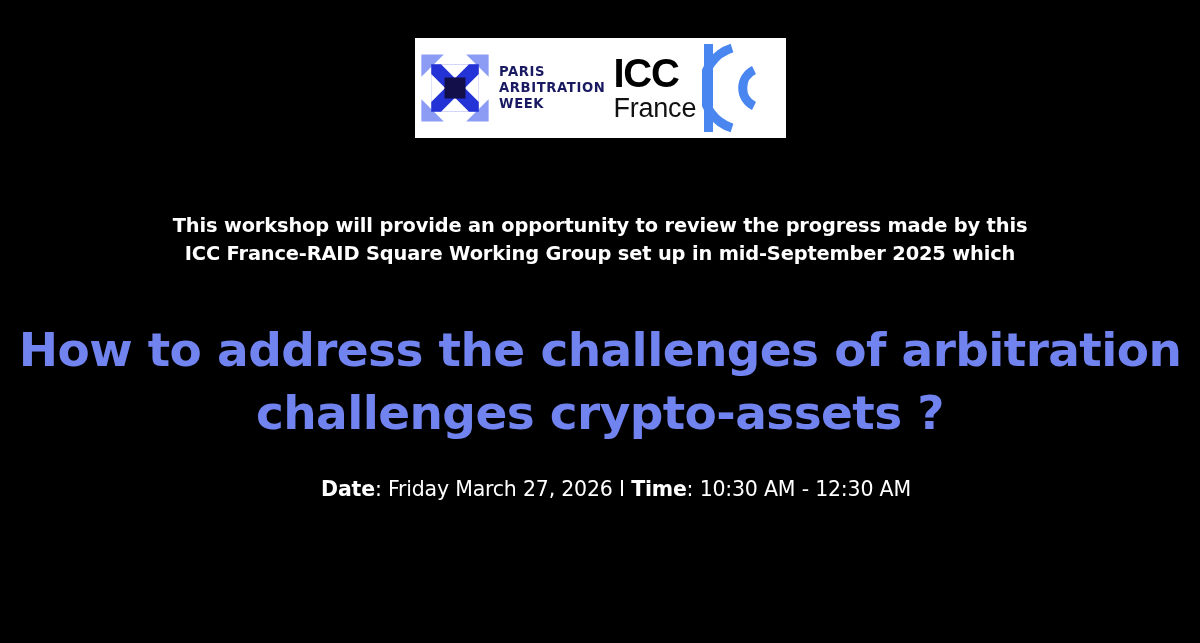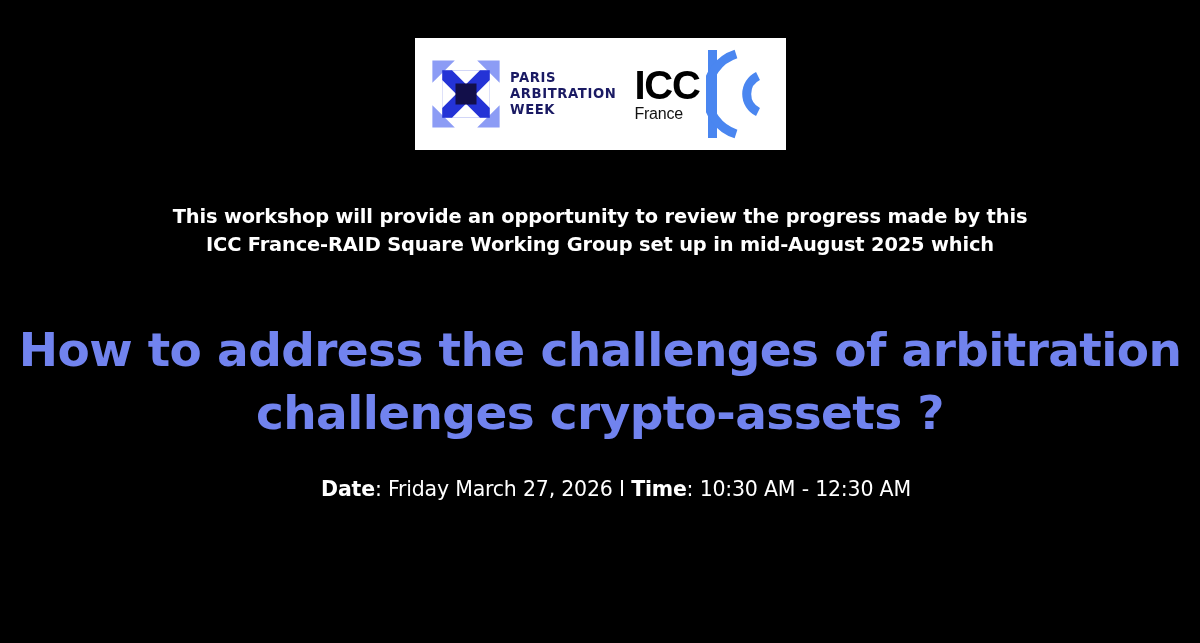--- a/index.html
+++ b/index.html
@@ -14,27 +14,27 @@
     font-family: "Liberation Sans", sans-serif;
     position: relative;
   }
 
   
   .logo-band {
     position: absolute;
     left: 415px;
     top: 38px;
     width: 371px;
-    height: 112px;
+    height: 100px;
     background: #ffffff;
     display: flex;
     align-items: center;
     justify-content: flex-start;
     box-sizing: border-box;
-    padding-left: 16px;
+    padding-left: 5px;
   }
   .paw-logo {
     display: flex;
     align-items: center;
     gap: 9px;
   }
   .paw-mark {
     width: 70px;
     height: 70px;
     flex: 0 0 70px;
@@ -47,58 +47,58 @@
     font-size: 13.2px;
     line-height: 1.22;
     letter-spacing: 0.6px;
     text-align: left;
     white-space: nowrap;
   }
 
   .icc-logo {
     display: flex;
     align-items: center;
-    margin-left: 18px;
+    margin-left: 8px;
     gap: 2px;
   }
   .icc-words {
     text-align: left;
     line-height: 1;
   }
   .icc-top {
     font-family: "Liberation Sans", sans-serif;
     color: #000000;
     font-weight: bold;
     font-size: 40px;
     letter-spacing: -1.2px;
     line-height: 0.95;
     display: block;
   }
   .icc-sub {
     font-family: "Liberation Sans", sans-serif;
     color: #111111;
     font-weight: normal;
-    font-size: 16px;
+    font-size: 27px;
     letter-spacing: -0.2px;
     line-height: 1.05;
     display: block;
     margin-top: 2px;
   }
   .icc-mark {
     width: 62px;
     height: 92px;
     display: block;
     margin-left: 4px;
   }
 
   
   .intro {
     position: absolute;
     left: 0;
-    top: 203px;
+    top: 212px;
     width: 1200px;
     text-align: center;
     color: #ffffff;
     font-family: "DejaVu Sans", sans-serif;
     font-weight: bold;
     font-size: 19.4px;
     line-height: 1.42;
     letter-spacing: -0.15px;
   }
   .intro-line { display: block; }
@@ -174,21 +174,21 @@
       <rect x="2" y="2" width="9" height="88" fill="#4a86f0"></rect>
       <path d="M 30 6 A 42 42 0 0 0 30 86" fill="none" stroke="#4a86f0" stroke-width="9"></path>
       <path d="M 52 28 A 20 20 0 0 0 52 64" fill="none" stroke="#4a86f0" stroke-width="9"></path>
     </svg>
   </div>
 
 </div>
 
 <div class="intro">
   <span class="intro-line">This workshop will provide an opportunity to review the progress made by this</span>
-  <span class="intro-line">ICC France-RAID Square Working Group set up in mid-August 2025 which</span>
+  <span class="intro-line">ICC France-RAID Square Working Group set up in mid-September 2025 which</span>
 </div>
 
 <div class="headline">
   <span class="headline-line">How to address the challenges of arbitration</span>
   <span class="headline-line">challenges crypto-assets ?</span>
 </div>
 
 <div class="details">
   <span class="details-line"><b>Date</b><span>: Friday March 27, 2026 I </span><b>Time</b><span>: 10:30 AM - 12:30 AM</span></span>
 </div>

